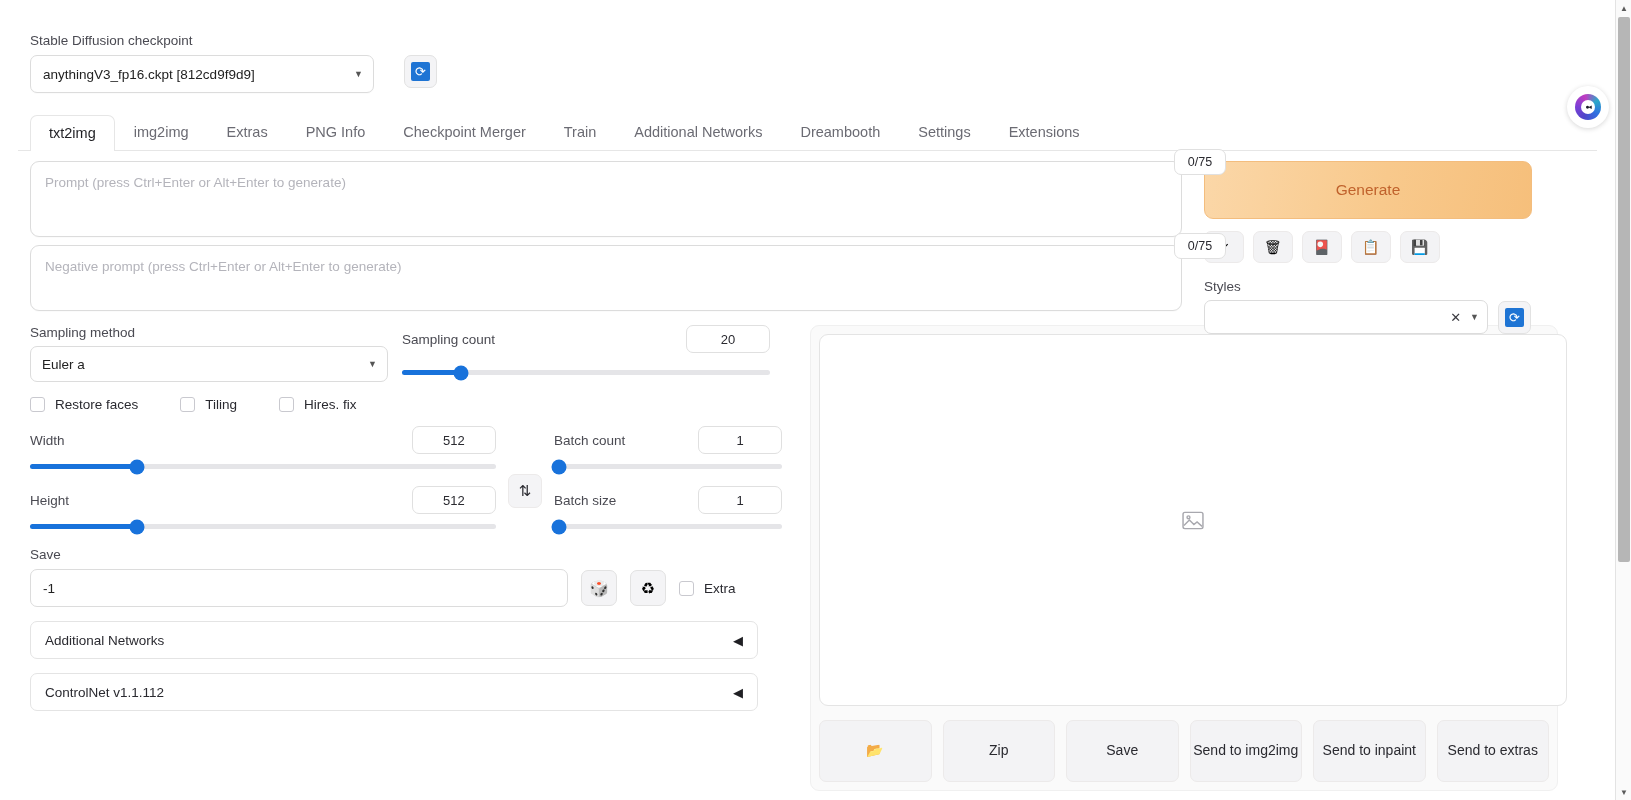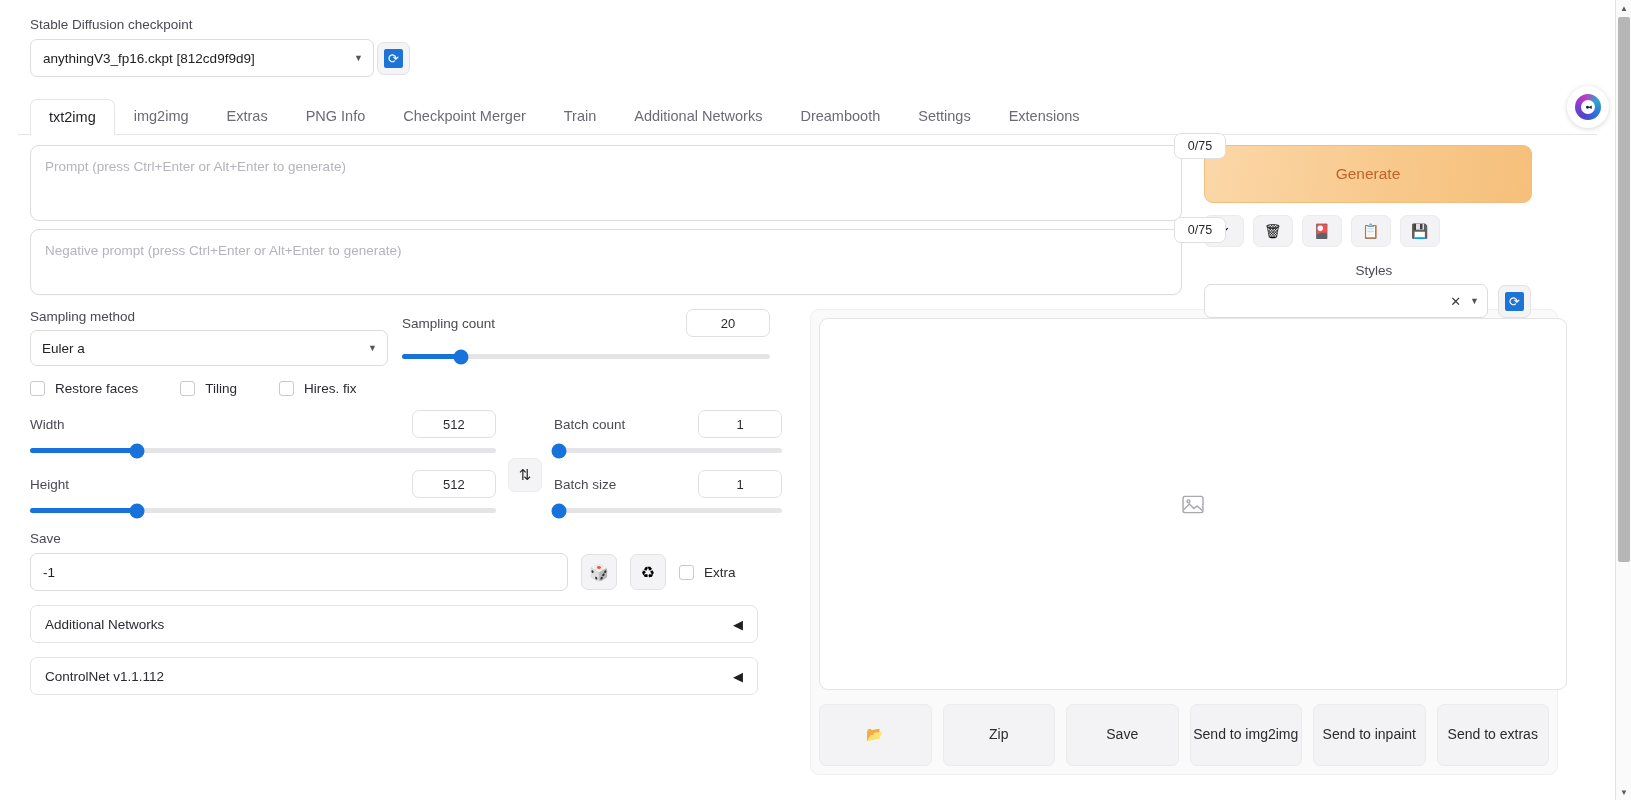--- a/index.html
+++ b/index.html
@@ -30,29 +30,29 @@
   }
   .sb-arrow.up { top: 0; }
   .sb-arrow.down { bottom: 0; }
   .sb-thumb {
     position: absolute; left: 2px; top: 17px;
     width: 12px; height: 545px;
     background: #b6b6b6; border-radius: 2px;
   }
   
   .page {
-    position: absolute; top: 0; left: 0;
+    position: absolute; top: 16px; left: 0;
     width: 1615px; height: 596px;
     padding: 12px 18px 0 18px;
   }
   
   .ckpt-label {
     font-size: 13.5px; color: #4a4a52; margin: 5px 0 7px 12px;
   }
-  .ckpt-row { display: flex; align-items: center; gap: 3px; margin-left: 12px; }
+  .ckpt-row { display: flex; gap: 30px; margin-left: 12px; }
   .ckpt-select {
     position: relative;
     width: 344px; height: 38px;
     border: 1px solid #dcdcdc; border-radius: 7px;
     background: #fff;
     display: flex; align-items: center;
     padding: 0 28px 0 12px;
     font-size: 13.5px; color: #222;
     box-shadow: 0 1px 1px rgba(0,0,0,.02);
   }
@@ -93,21 +93,21 @@
   .tab.active {
     color: #1f1f23;
     background: #fff;
     border-color: #e6e6e6;
     border-radius: 7px 7px 0 0;
     margin-bottom: -1px;
   }
   
   .main { display: flex; gap: 14px; padding: 10px 0 0 12px; }
   .col-left { width: 1160px; }
-  .col-right { width: 340px; text-align: center; }
+  .col-right { width: 340px; }
   
   .prompt-wrap { position: relative; margin-bottom: 8px; }
   .prompt-box {
     width: 1152px; height: 76px;
     border: 1px solid #dcdcdc; border-radius: 9px;
     background: #fff;
     padding: 13px 14px;
     font-size: 13.5px; color: #b4b4bb;
     box-shadow: 0 1px 1px rgba(0,0,0,.02);
   }

